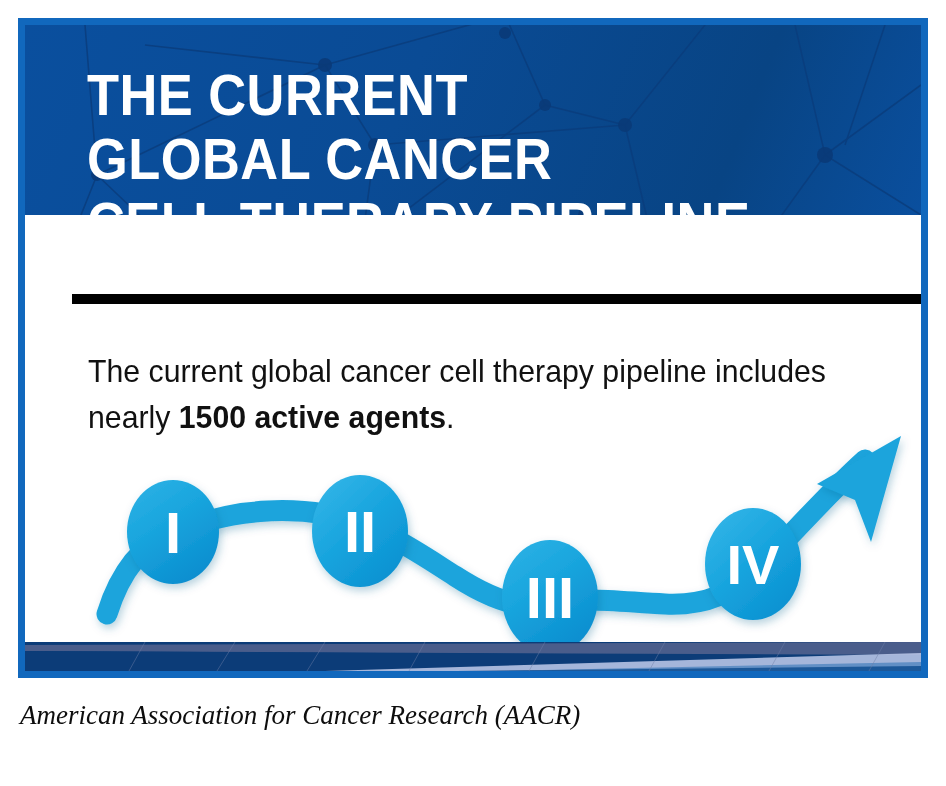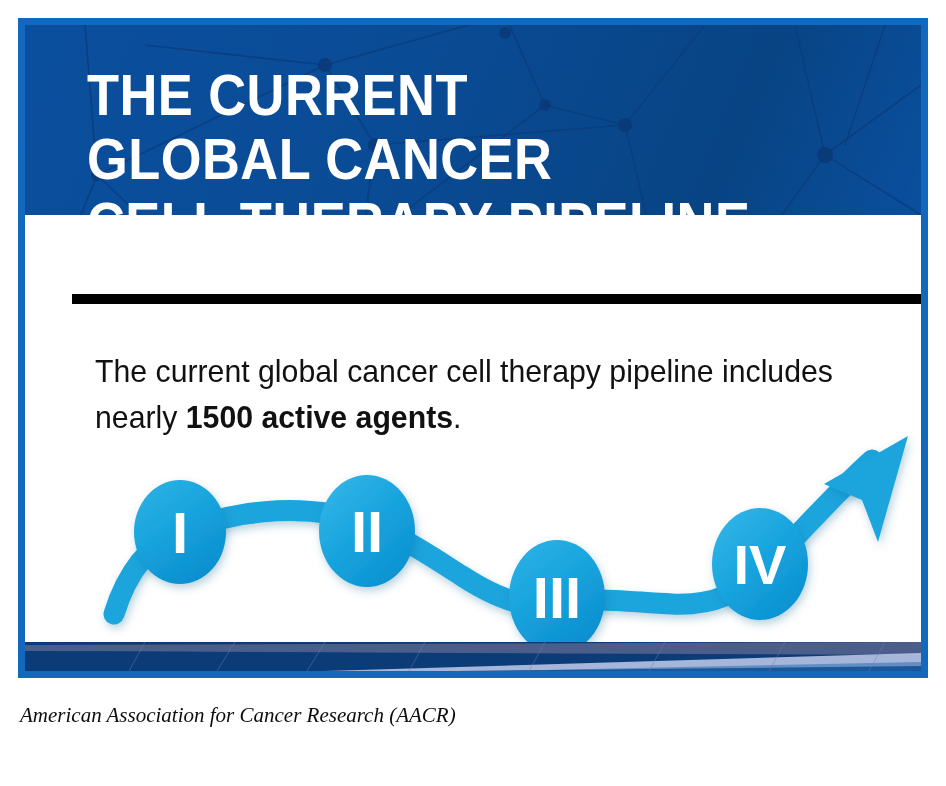--- a/index.html
+++ b/index.html
@@ -71,21 +71,20 @@
   }
 
   
   .body-area {
     position: absolute;
     left: 0;
     top: 279px;
     width: 896px;
     height: 338px;
     background: #ffffff;
-    margin-left: 7px;
   }
   .lede {
     position: absolute;
     left: 63px;
     top: 44px;
     width: 790px;
     color: #111111;
     font-family: "Liberation Sans", sans-serif;
     font-size: 31.5px;
     line-height: 46px;
@@ -117,21 +116,21 @@
   }
 
   
   .caption {
     position: absolute;
     left: 20px;
     top: 698px;
     width: 900px;
     font-family: "Liberation Serif", serif;
     font-style: italic;
-    font-size: 21px;
+    font-size: 27px;
     line-height: 35px;
     color: #0d0d0d;
   }
   .caption-line { display: block; }
 </style>
 </head>
 <body>
 
 <div class="card">
 

